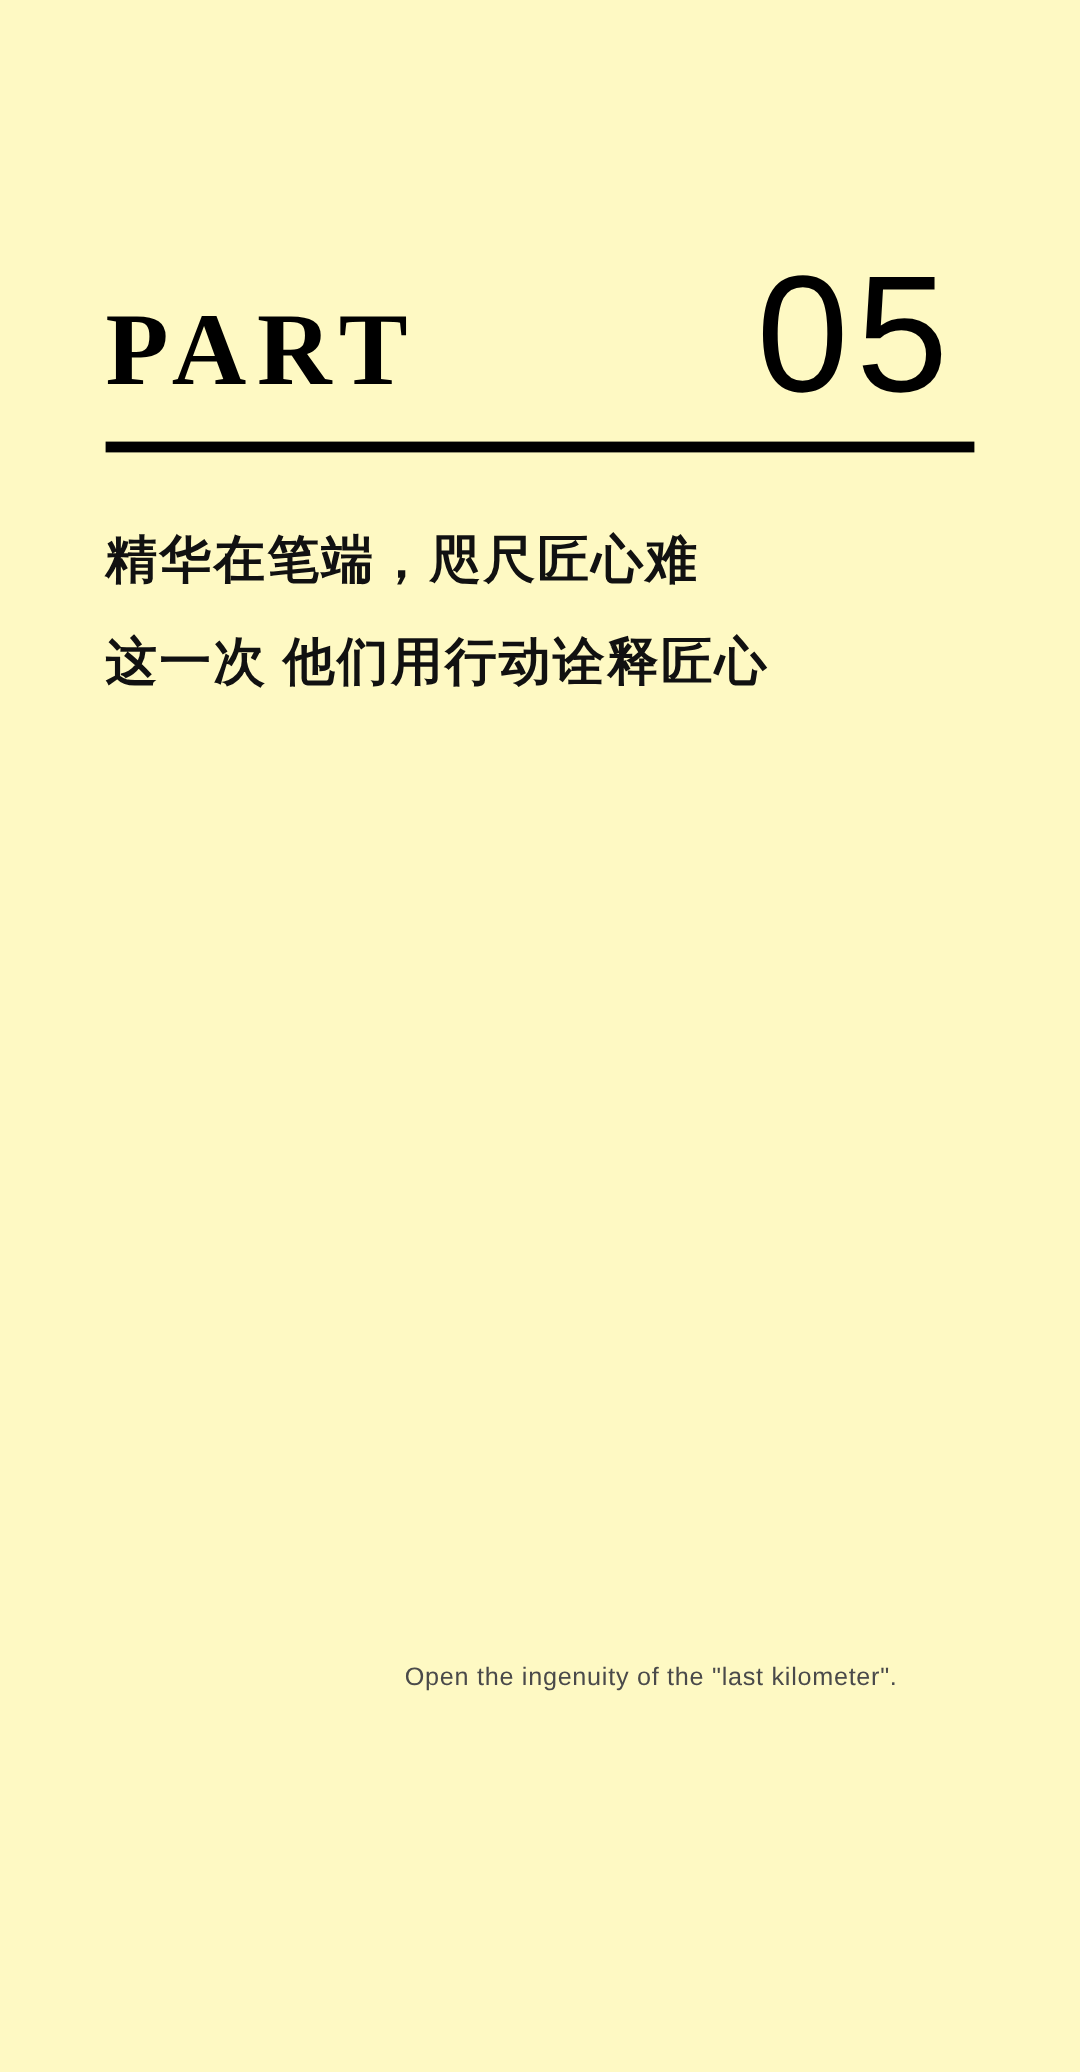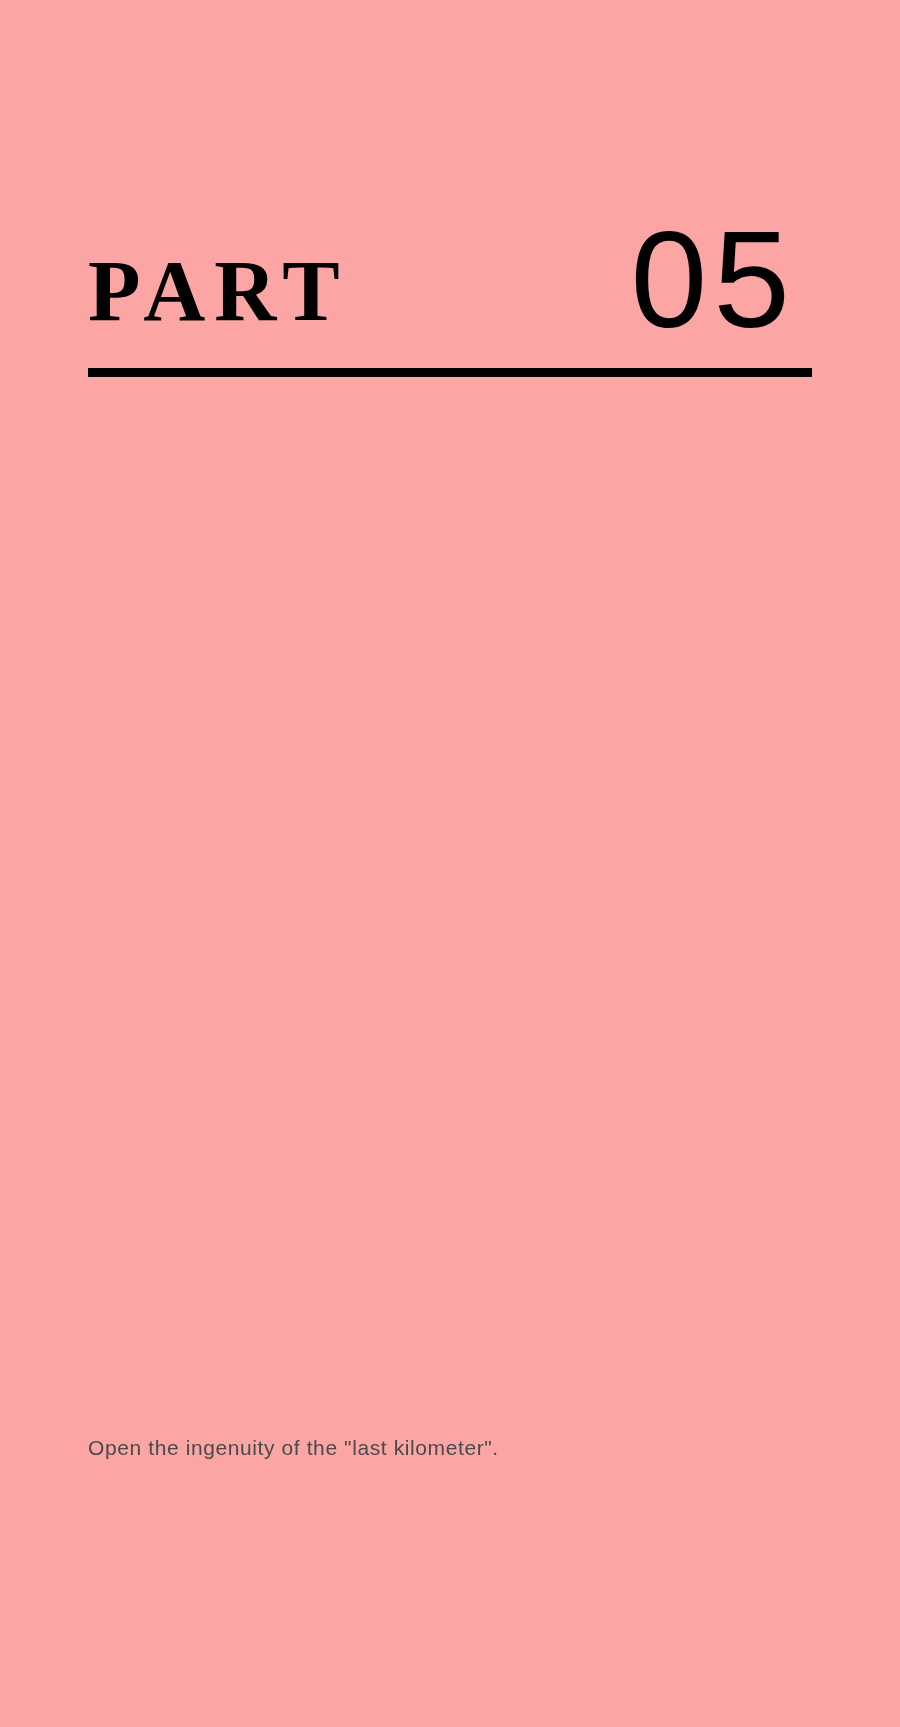--- a/index.html
+++ b/index.html
@@ -11,21 +11,21 @@
     width: 900px;
     height: 1727px;
     font-family: "Liberation Sans", sans-serif;
     color: #111111;
     overflow: hidden;
   }
   .page {
     position: relative;
     width: 900px;
     height: 1727px;
-    background: #fca5a5;
+    background: #fef9c3;
     box-sizing: border-box;
   }
 
   
   .part-header {
     position: absolute;
     left: 88px;
     top: 210px;
     width: 724px;
     height: 175px;
@@ -93,22 +93,23 @@
     letter-spacing: 1px;
     color: #222222;
     text-align: justify;
     text-justify: inter-ideograph;
   }
 
   
   .caption {
     position: absolute;
     left: 88px;
-    top: 1430px;
+    top: 1380px;
     width: 660px;
+    text-align: right;
   }
   .caption p {
     margin: 0;
     font-family: "Liberation Sans", sans-serif;
     font-size: 21px;
     line-height: 36px;
     letter-spacing: 0.6px;
     color: #4a4a4a;
   }
 </style>
@@ -116,19 +117,23 @@
 <body>
 
 <div class="page">
 
   <div class="part-header">
     <div class="part-word">PART</div>
     <div class="part-number">05</div>
     <div class="part-rule"></div>
   </div>
 
+  <div class="headline">
+    <div class="headline-line">精华在笔端，咫尺匠心难</div>
+    <div class="headline-line">这一次 他们用行动诠释匠心</div>
+  </div>
 
 
   <div class="caption">
     <p>Open the ingenuity of the "last kilometer".</p>
   </div>
 
 </div>
 
 </body></html>

